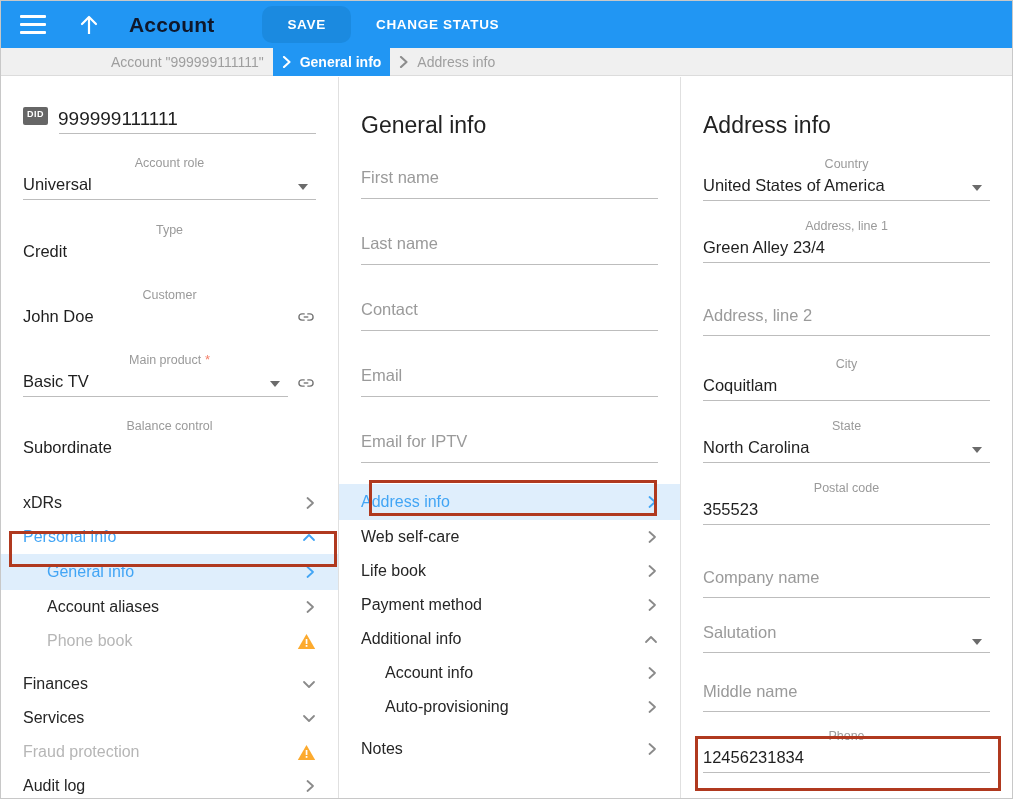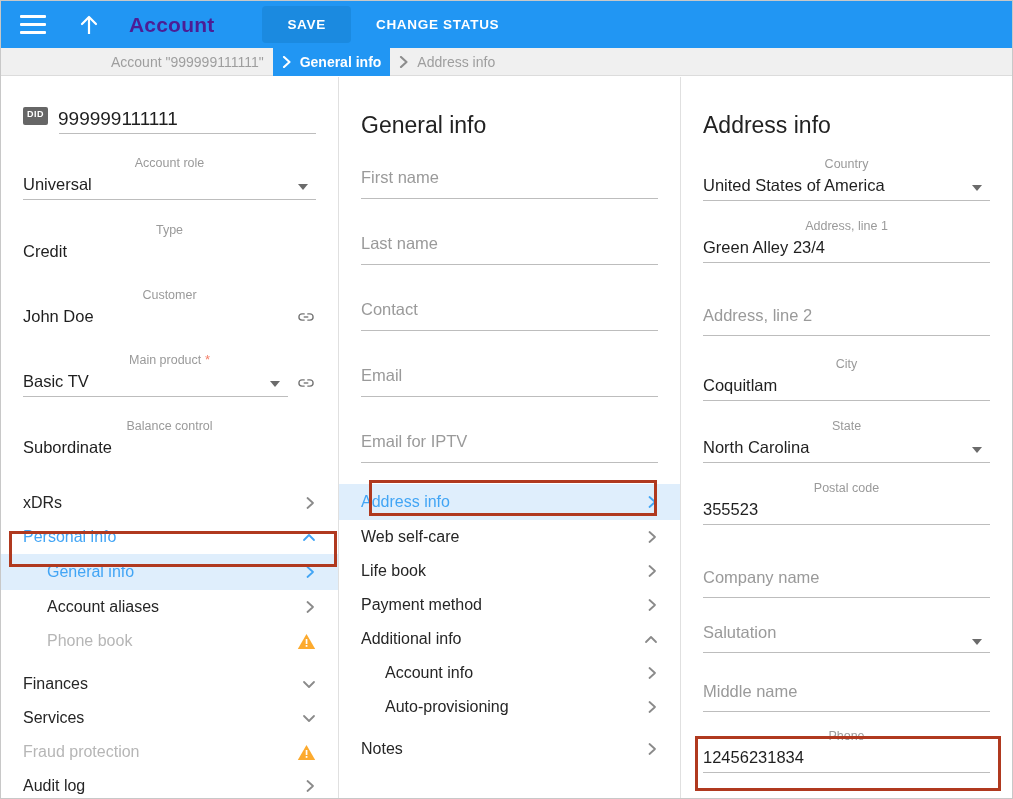--- a/index.html
+++ b/index.html
@@ -31,30 +31,30 @@
     cursor: pointer;
   }
   .hamburger span { display: block; height: 3px; background: #fff; border-radius: 1px; }
   .uparrow {
     margin-left: 31px; width: 24px; height: 24px;
     position: relative; cursor: pointer;
   }
   .uparrow svg { display: block; }
   .apptitle {
     margin-left: 28px;
-    color: #4c1d95; font-size: 21px; font-weight: bold;
+    color: #0f172a; font-size: 21px; font-weight: bold;
     letter-spacing: .2px;
   }
   .save-btn {
     margin-left: 48px;
     background: #1b8ae0;
     color: #fff; font-size: 13.5px; font-weight: bold;
     letter-spacing: .7px;
     padding: 11px 25px 11px 25px;
-    border: none; border-radius: 4px;
+    border: none; border-radius: 10px;
     cursor: pointer;
     font-family: "Liberation Sans", sans-serif;
   }
   .status-btn {
     margin-left: 25px;
     background: transparent; border: none;
     color: #fff; font-size: 13.5px; font-weight: bold;
     letter-spacing: .7px;
     cursor: pointer;
     font-family: "Liberation Sans", sans-serif;

